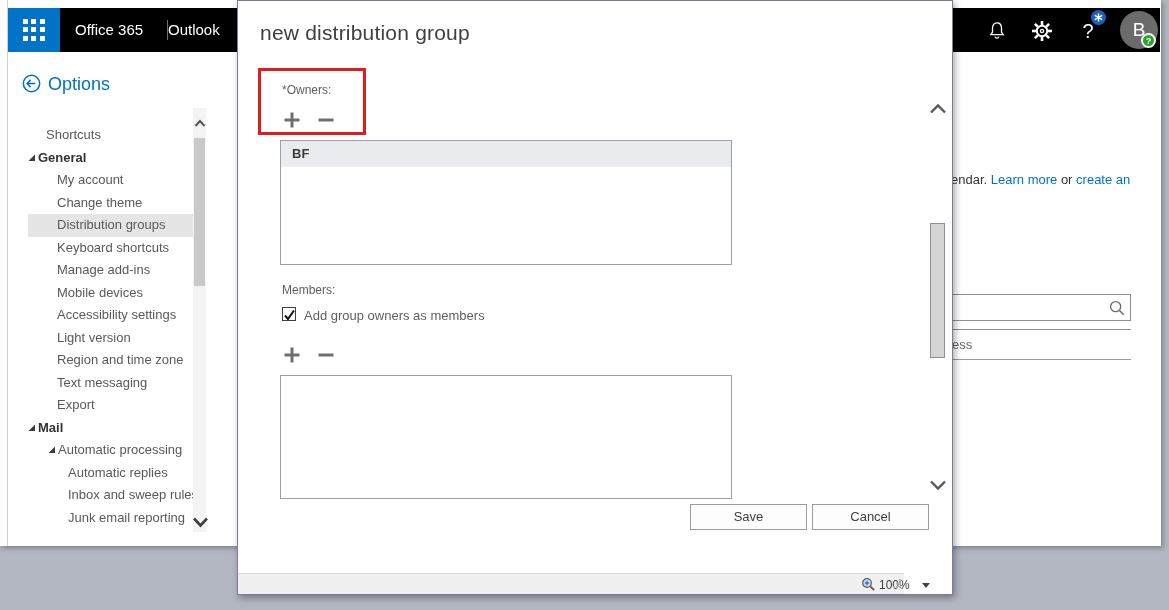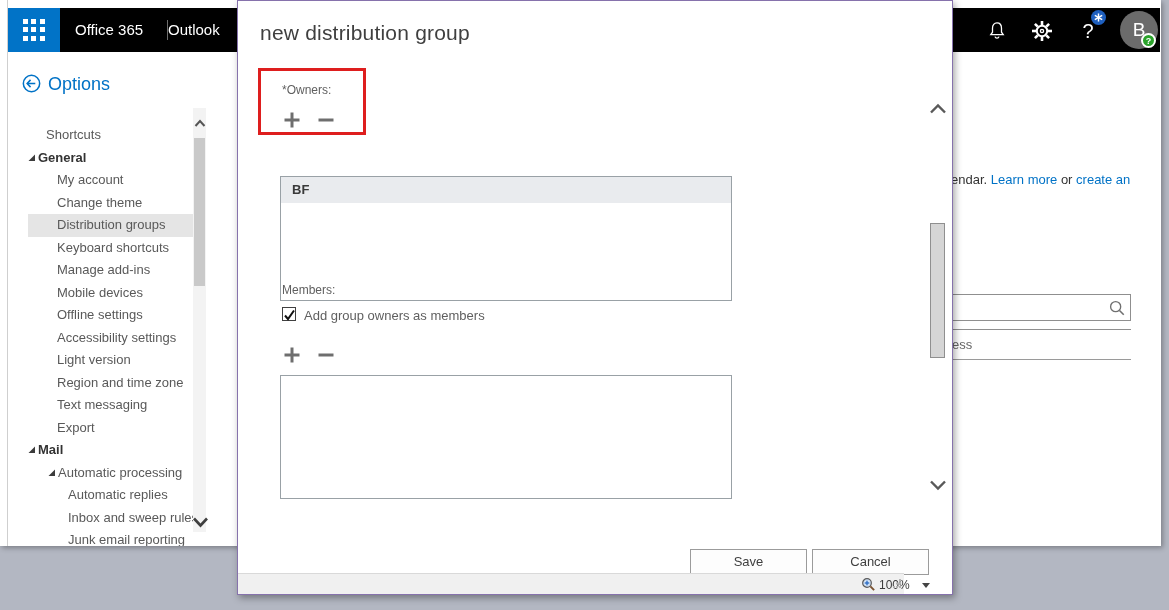--- a/index.html
+++ b/index.html
@@ -67,21 +67,21 @@
             border:1px solid #8672ac; z-index:10; box-shadow:2px 3px 7px rgba(0,0,0,.35); }
   .dlg-title { position:absolute; left:22px; top:20px; font-size:21px; color:#3f3f3f; font-weight:300; letter-spacing:.2px; }
   .red-box { position:absolute; left:20px; top:67px; width:108px; height:67px; border:3px solid #de1e1e; z-index:5; pointer-events:none; }
   .fld-label { position:absolute; font-size:12px; color:#5f5f5f; }
   .pm-btn { position:absolute; width:20px; height:18px; display:flex; align-items:center; justify-content:center; cursor:pointer; }
   .listbox { position:absolute; left:42px; width:452px; border:1px solid #99a1a6; background:#fff; cursor:default; }
   .owner-row { height:26px; line-height:26px; background:#e9ebee; font-size:13px; font-weight:bold; color:#3a3a3a; padding-left:11px; cursor:pointer; }
   .checkbox { position:absolute; left:44px; top:306px; width:14px; height:14px; border:1px solid #404040; background:#fff; cursor:pointer; }
   .cb-label { position:absolute; left:66px; top:307px; font-size:13px; color:#5f5f5f; }
   .dlg-btn { position:absolute; top:503px; width:117px; height:26px; background:#fdfdfd; border:1px solid #9b9b9b;
-             font-size:13px; color:#3f3f3f; text-align:center; line-height:24px; cursor:pointer; font-family:"Liberation Sans", sans-serif;margin-top:45px; }
+             font-size:13px; color:#3f3f3f; text-align:center; line-height:24px; cursor:pointer; font-family:"Liberation Sans", sans-serif; }
   .dlg-chev { position:absolute; left:691px; cursor:pointer; }
   .dlg-thumb { position:absolute; left:692px; top:222px; width:15px; height:135px; background:#d5d5d5; border:1px solid #8f8f8f; cursor:pointer; }
   .statusbar { position:absolute; left:0; bottom:0; width:666px; height:21px; background:#f0f0f0; border-top:1px solid #d9d9d9; }
   .sb-zoomicon { position:absolute; left:623px; top:3px; cursor:pointer; }
   .sb-zoomtext { position:absolute; left:641px; top:4px; font-size:12px; color:#3c3c3c; }
   .sb-caret { position:absolute; left:684px; top:9px; width:0; height:0; border-left:4px solid transparent;
               border-right:4px solid transparent; border-top:5px solid #444; cursor:pointer; }
   .sb-grip { position:absolute; right:2px; bottom:2px; }
 </style>
 </head>
@@ -180,23 +180,20 @@
       <div class="nav-item lvl1">
         <span class="lbl">Keyboard shortcuts</span>
       </div>
       <div class="nav-item lvl1">
         <span class="lbl">Manage add-ins</span>
       </div>
       <div class="nav-item lvl1">
         <span class="lbl">Mobile devices</span>
       </div>
       <div class="nav-item lvl1">
-        <span class="lbl">Offline settings</span>
-      </div>
-      <div class="nav-item lvl1">
         <span class="lbl">Accessibility settings</span>
       </div>
       <div class="nav-item lvl1">
         <span class="lbl">Light version</span>
       </div>
       <div class="nav-item lvl1">
         <span class="lbl">Region and time zone</span>
       </div>
       <div class="nav-item lvl1">
         <span class="lbl">Text messaging</span>
@@ -268,21 +265,21 @@
       <line x1="9" y1="1.5" x2="9" y2="16.5" stroke="#6e6e6e" stroke-width="3"></line>
       <line x1="1.5" y1="9" x2="16.5" y2="9" stroke="#6e6e6e" stroke-width="3"></line>
     </svg>
   </div>
   <div class="pm-btn" style="left:78px; top:110px;">
     <svg width="18" height="18" viewBox="0 0 18 18">
       <line x1="1.5" y1="9" x2="16.5" y2="9" stroke="#6e6e6e" stroke-width="3"></line>
     </svg>
   </div>
 
-  <div class="listbox" style="top:139px; height:125px;margin-top:36px;">
+  <div class="listbox" style="top:139px; height:125px;">
       <div class="owner-row">BF</div>
     </div>
 
   <div class="fld-label" style="left:44px; top:282px;">Members:</div>
   <div class="checkbox">
     <svg width="13" height="13" viewBox="0 0 13 13">
       <polyline points="2,6.5 5,10 11,1.5" fill="none" stroke="#111" stroke-width="2"></polyline>
     </svg>
   </div>
   <div class="cb-label">Add group owners as members</div>

